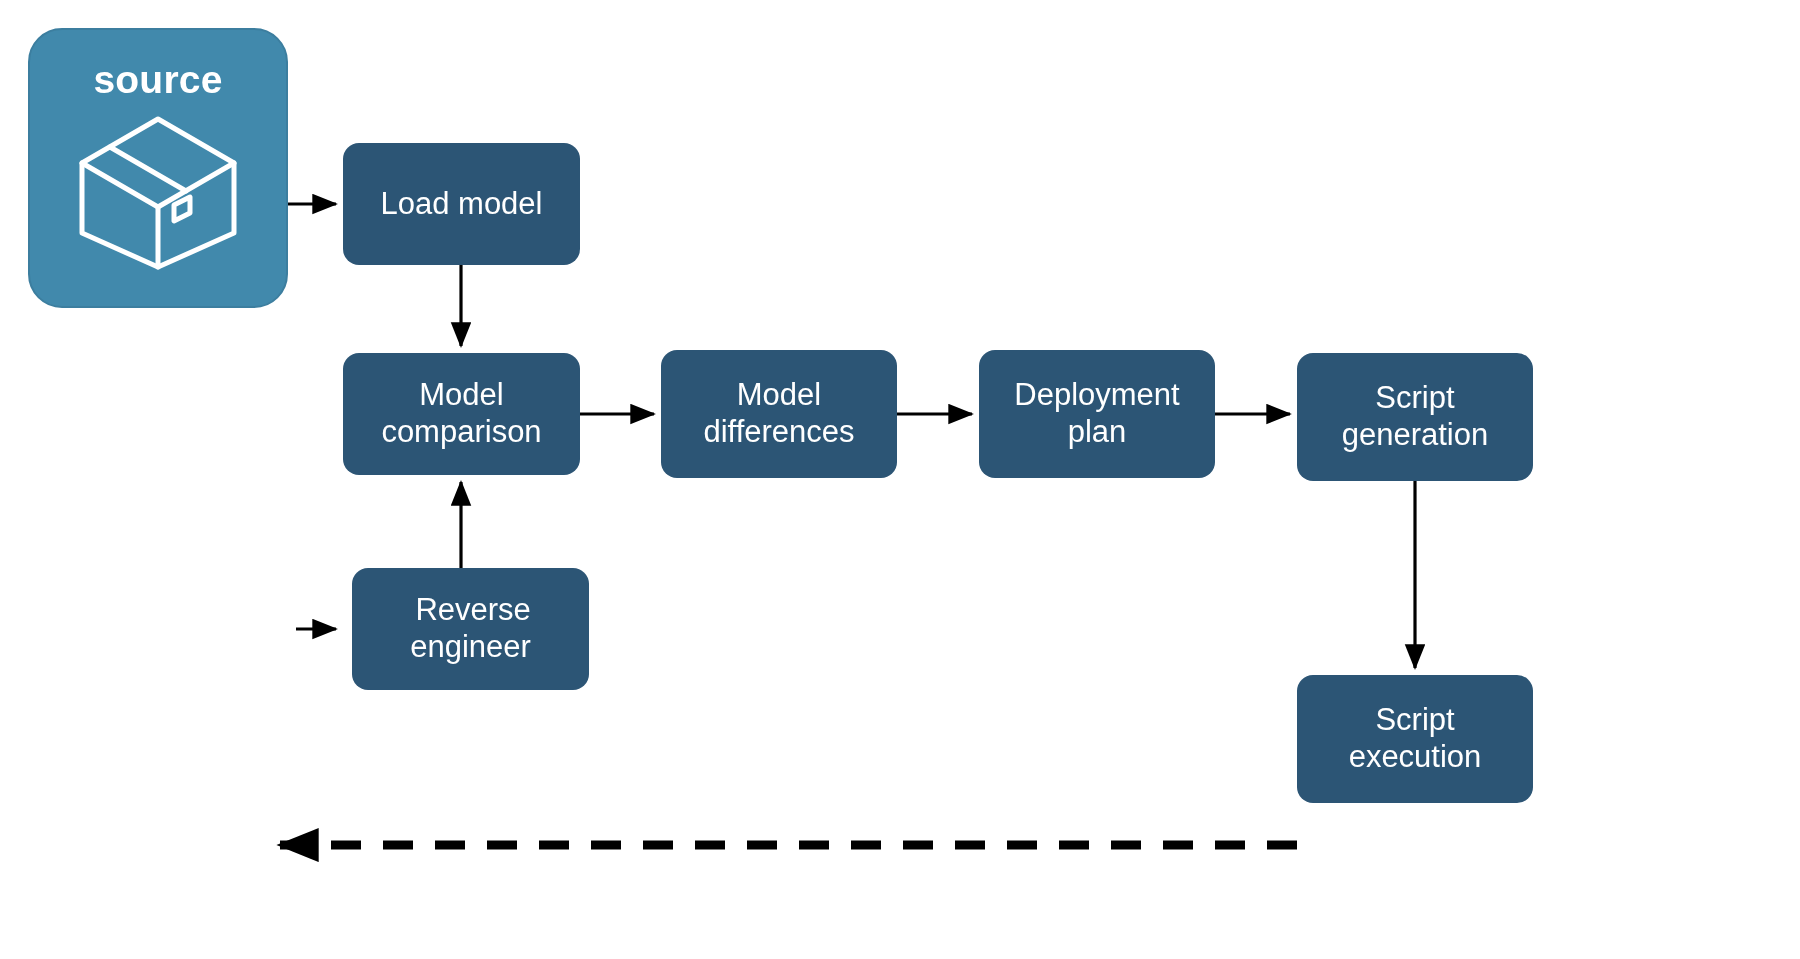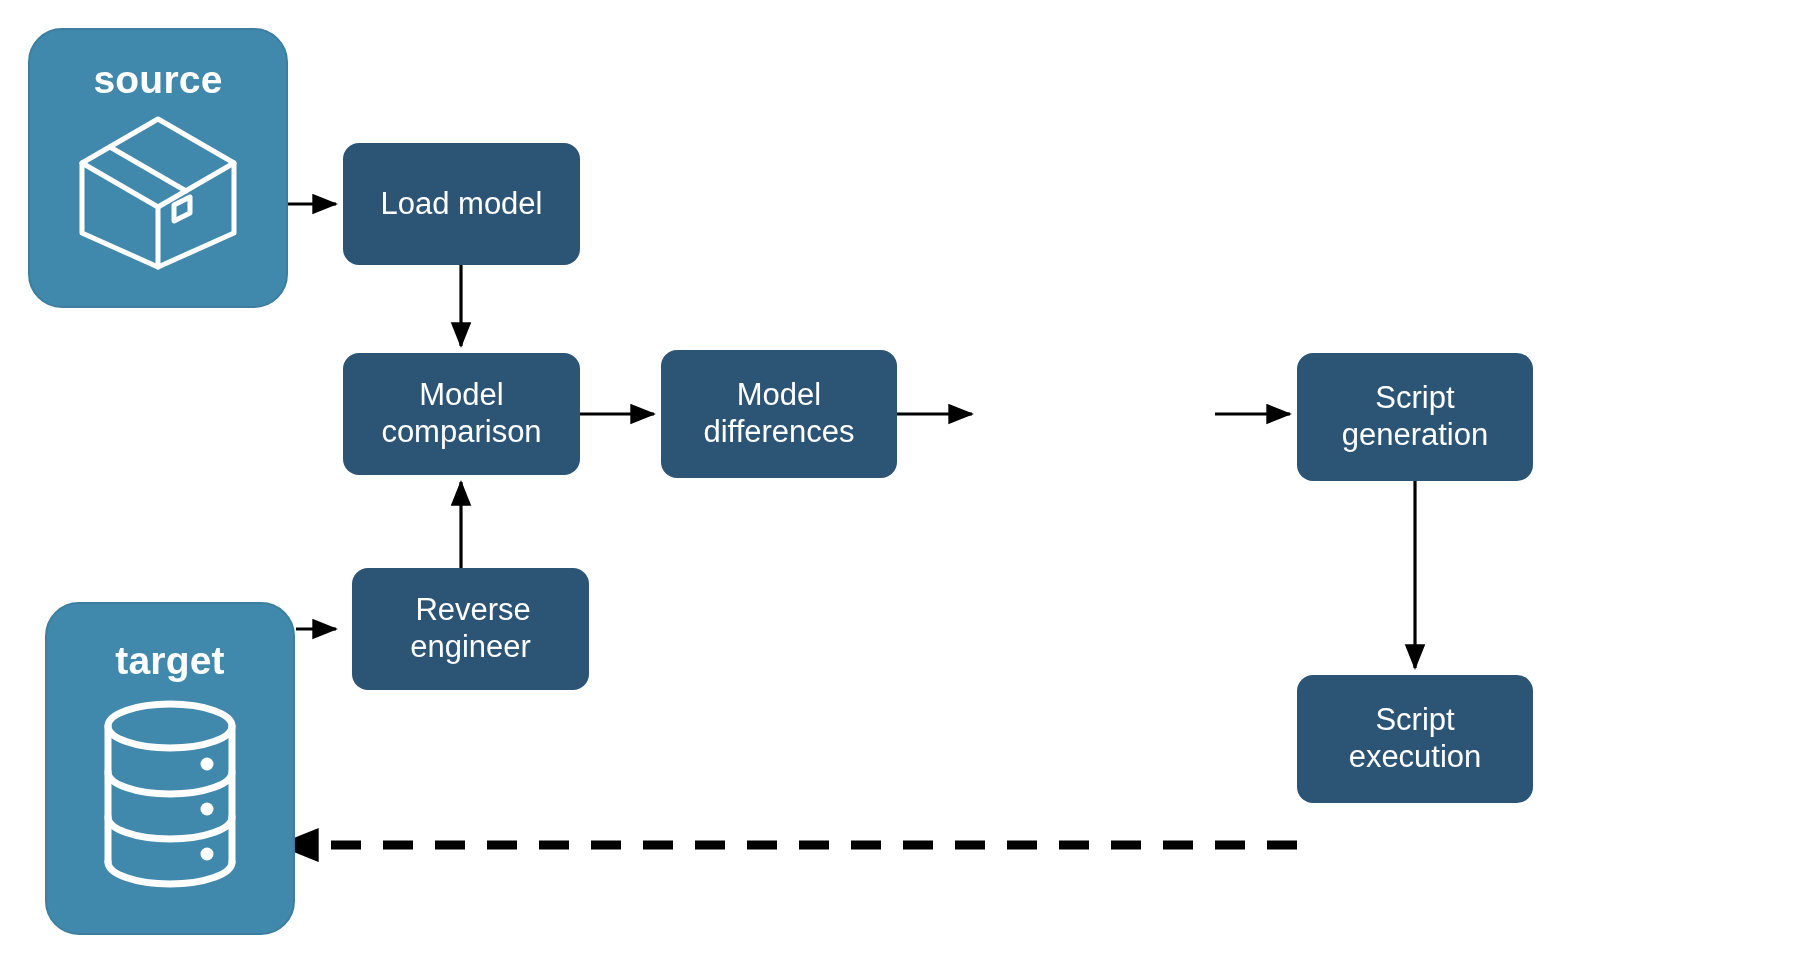--- a/index.html
+++ b/index.html
@@ -125,55 +125,39 @@
           <path d="M8 50 L84 94 L160 50"></path>
           <path d="M84 94 L84 154"></path>
           <path d="M36 34 L112 78"></path>
 
           <path d="M100 92 L116 84 L116 100 L100 108 Z"></path>
         </g>
       </svg>
     </div>
   </div>
 
-  <div class="node endpoint" style="left:45px; top:602px; width:250px; height:333px;">
-    <div class="endpoint-label">target</div>
-    <div class="endpoint-icon" style="margin-top:16px;">
-      <svg width="152" height="196" viewBox="0 0 152 196" xmlns="http://www.w3.org/2000/svg">
-        <g fill="none" stroke="#ffffff" stroke-width="7" stroke-linejoin="round" stroke-linecap="round">
-          <ellipse cx="76" cy="30" rx="62" ry="22"></ellipse>
-          <path d="M14 30 L14 166"></path>
-          <path d="M138 30 L138 166"></path>
-          <path d="M14 166 A62 22 0 0 0 138 166"></path>
-          <path d="M14 76 A62 22 0 0 0 138 76"></path>
-          <path d="M14 121 A62 22 0 0 0 138 121"></path>
-        </g>
-        <g fill="#ffffff">
-          <circle cx="113" cy="68" r="6.5"></circle>
-          <circle cx="113" cy="113" r="6.5"></circle>
-          <circle cx="113" cy="158" r="6.5"></circle>
-        </g>
-      </svg>
-    </div>
-  </div>
 
   <div class="node process" style="left:343px; top:143px; width:237px; height:122px;">
     <span class="process-label">Load model</span>
   </div>
 
   <div class="node process" style="left:343px; top:353px; width:237px; height:122px;">
     <span class="process-label">Model
 comparison</span>
   </div>
 
   <div class="node process" style="left:661px; top:350px; width:236px; height:128px;">
     <span class="process-label">Model
 differences</span>
   </div>
 
+  <div class="node process" style="left:979px; top:350px; width:236px; height:128px;">
+    <span class="process-label">Deployment
+plan</span>
+  </div>
 
   <div class="node process" style="left:1297px; top:353px; width:236px; height:128px;">
     <span class="process-label">Script
 generation</span>
   </div>
 
   <div class="node process" style="left:352px; top:568px; width:237px; height:122px;text-align:right;">
     <span class="process-label">Reverse
 engineer</span>
   </div>

